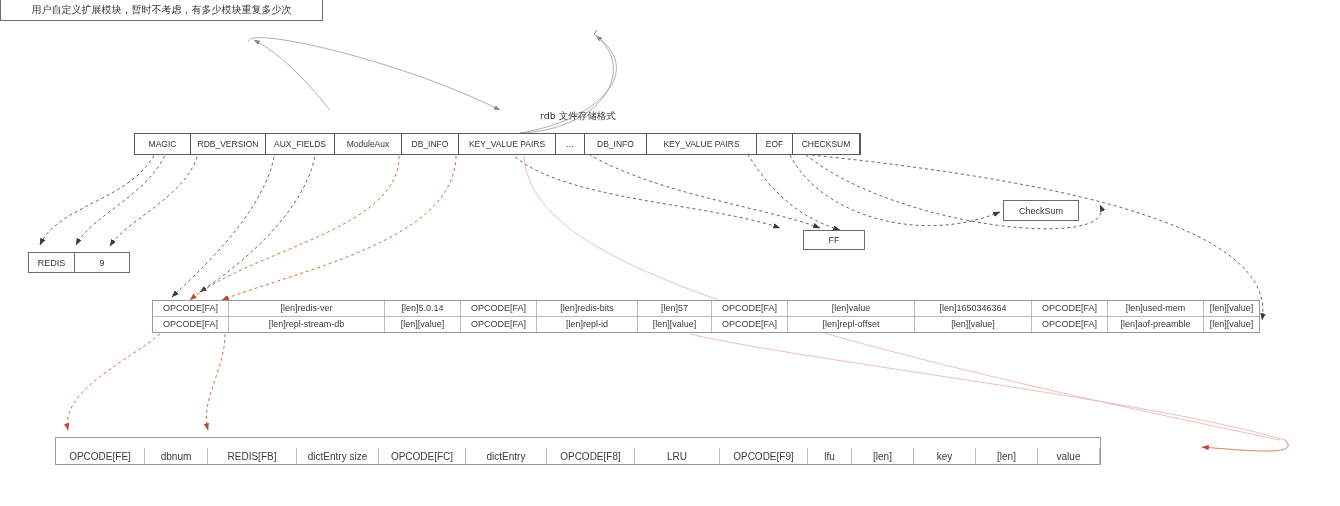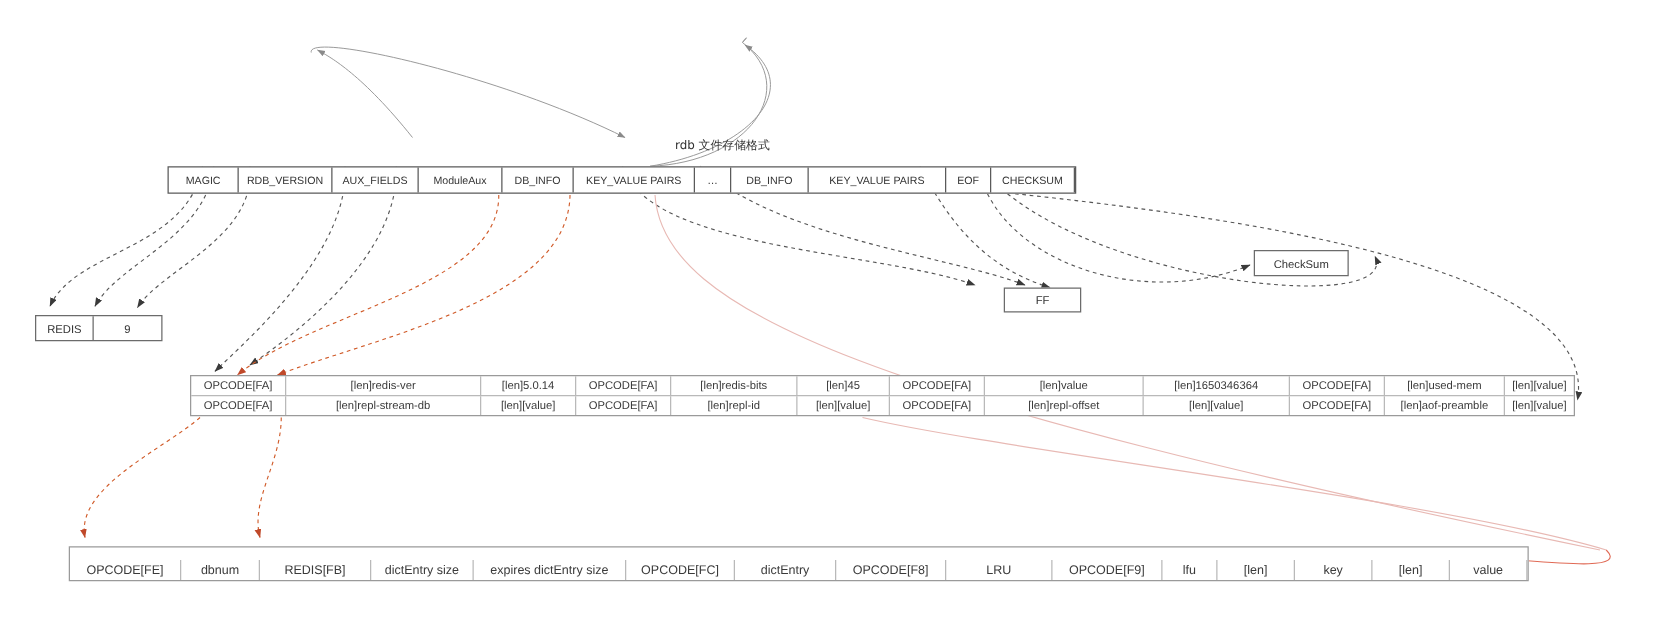--- a/index.html
+++ b/index.html
@@ -98,20 +98,21 @@
 
     <g fill="none" stroke="#e8b9b4" stroke-width="0.9">
       <path d="M524,156 C530,250 700,320 1280,440"></path>
       <path d="M690,334 C800,360 1150,400 1285,440"></path>
     </g>
     <g fill="none" stroke="#e06a55" stroke-width="0.9" marker-end="url(#ah-red)">
       <path d="M1285,440 C1300,455 1260,452 1202,447"></path>
     </g>
   </svg>
 
+  <div id="module-note">用户自定义扩展模块，暂时不考虑，有多少模块重复多少次</div>
 
   <div id="rdb-title">rdb 文件存储格式</div>
 
   <div class="cellrow" id="rdb-row">
     <div class="cell" style="width:56px">MAGIC</div>
     <div class="cell" style="width:75px">RDB_VERSION</div>
     <div class="cell" style="width:69px">AUX_FIELDS</div>
     <div class="cell" style="width:67px">ModuleAux</div>
     <div class="cell" style="width:57px">DB_INFO</div>
     <div class="cell" style="width:97px">KEY_VALUE PAIRS</div>
@@ -130,21 +131,21 @@
   <div class="singlebox" id="ff-box">FF</div>
   <div class="singlebox" id="checksum-box">CheckSum</div>
 
   <div id="aux-table">
     <div class="arow">
       <div class="cell" style="width:76px">OPCODE[FA]</div>
       <div class="cell" style="width:156px">[len]redis-ver</div>
       <div class="cell" style="width:76px">[len]5.0.14</div>
       <div class="cell" style="width:76px">OPCODE[FA]</div>
       <div class="cell" style="width:101px">[len]redis-bits</div>
-      <div class="cell" style="width:74px">[len]45</div>
+      <div class="cell" style="width:74px">[len]57</div>
       <div class="cell" style="width:76px">OPCODE[FA]</div>
       <div class="cell" style="width:127px">[len]value</div>
       <div class="cell" style="width:117px">[len]1650346364</div>
       <div class="cell" style="width:76px">OPCODE[FA]</div>
       <div class="cell" style="width:96px">[len]used-mem</div>
       <div class="cell" style="width:55px">[len][value]</div>
     </div>
     <div class="arow">
       <div class="cell" style="width:76px">OPCODE[FA]</div>
       <div class="cell" style="width:156px">[len]repl-stream-db</div>
@@ -159,21 +160,20 @@
       <div class="cell" style="width:96px">[len]aof-preamble</div>
       <div class="cell" style="width:55px">[len][value]</div>
     </div>
   </div>
 
   <div class="cellrow" id="kv-row">
     <div class="cell" style="width:89px">OPCODE[FE]</div>
     <div class="cell" style="width:63px">dbnum</div>
     <div class="cell" style="width:89px">REDIS[FB]</div>
     <div class="cell" style="width:82px">dictEntry size</div>
-    <div class="cell" style="width:122px">expires dictEntry size</div>
     <div class="cell" style="width:87px">OPCODE[FC]</div>
     <div class="cell" style="width:81px">dictEntry</div>
     <div class="cell" style="width:88px">OPCODE[F8]</div>
     <div class="cell" style="width:85px">LRU</div>
     <div class="cell" style="width:88px">OPCODE[F9]</div>
     <div class="cell" style="width:44px">lfu</div>
     <div class="cell" style="width:62px">[len]</div>
     <div class="cell" style="width:62px">key</div>
     <div class="cell" style="width:62px">[len]</div>
     <div class="cell" style="width:62px">value</div>

